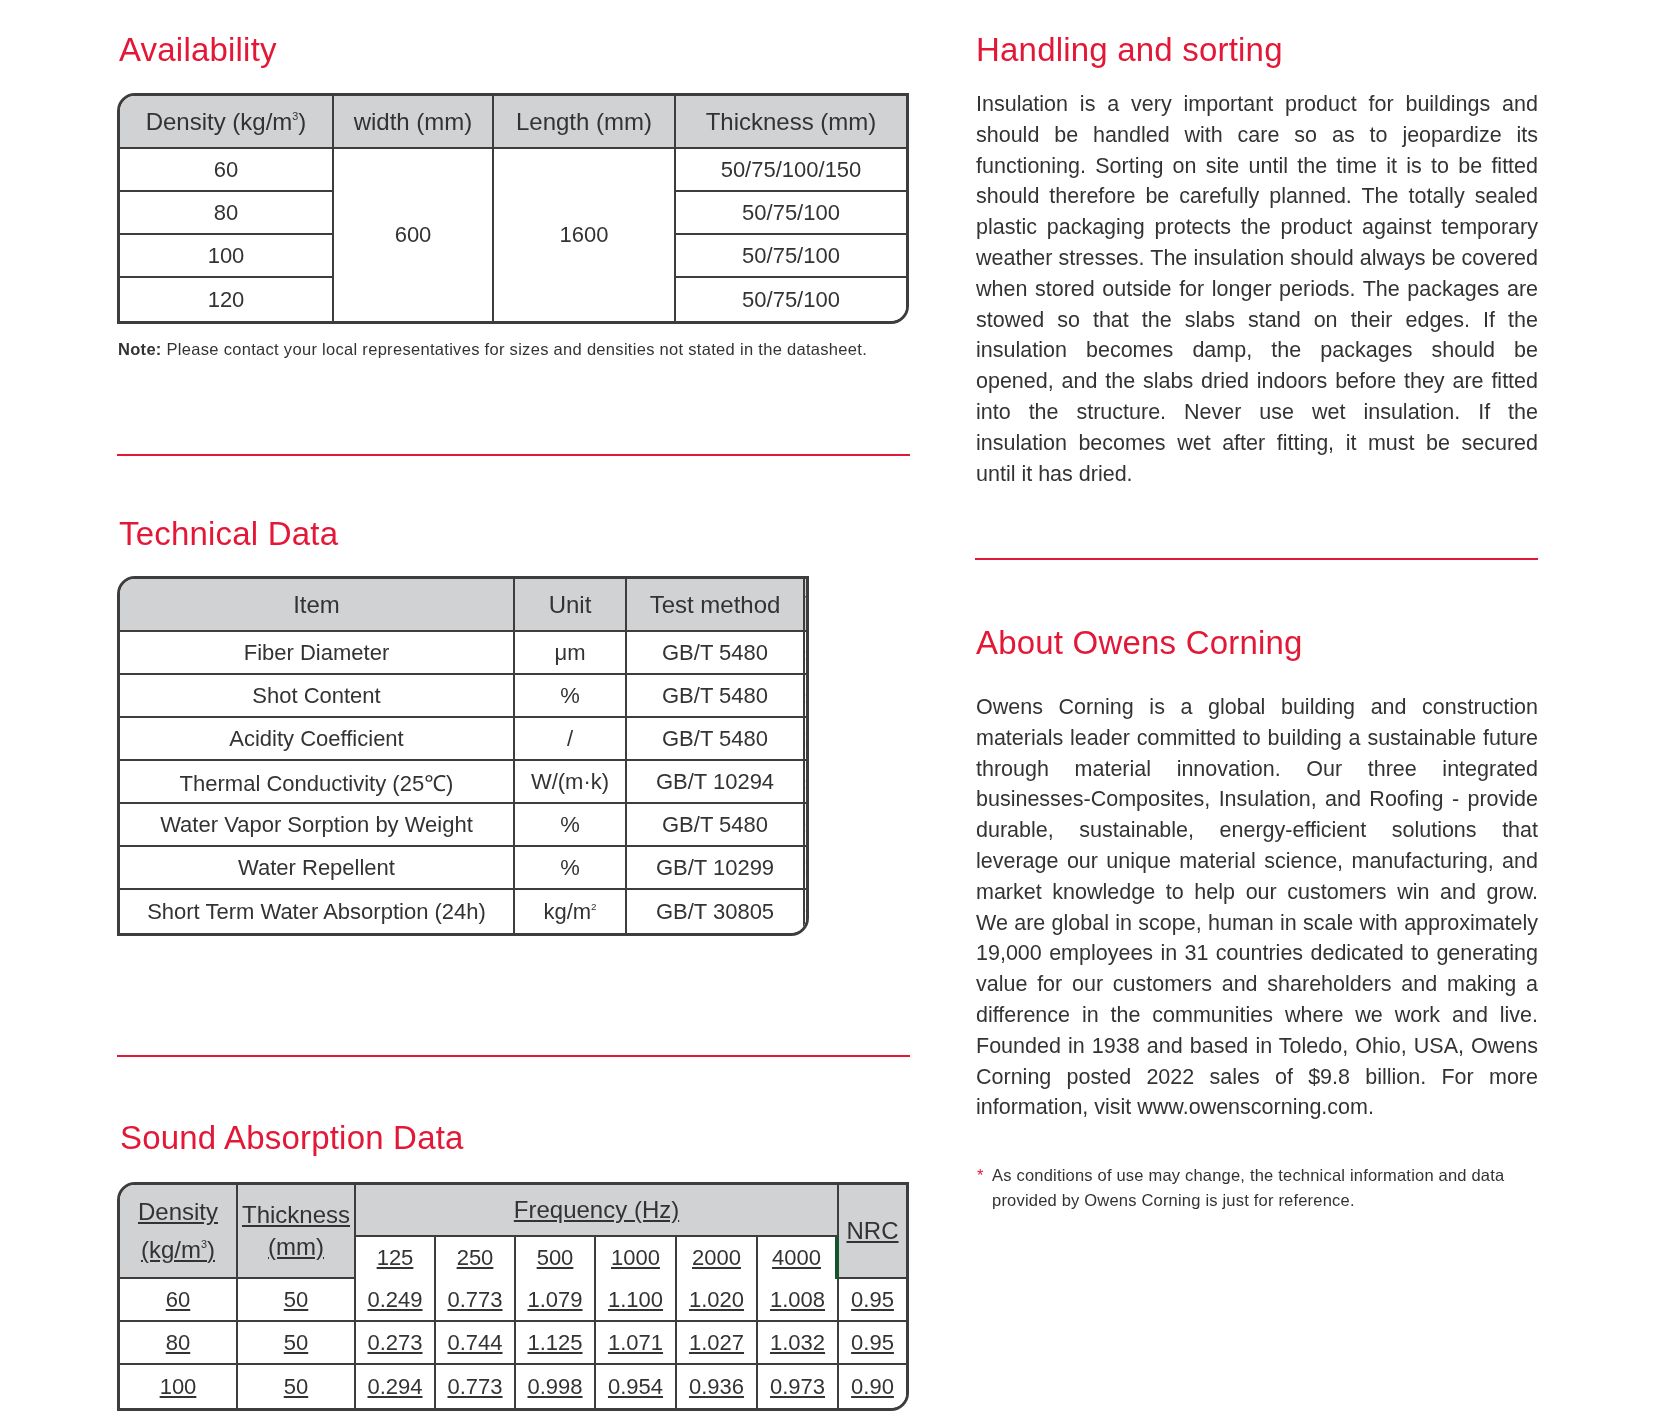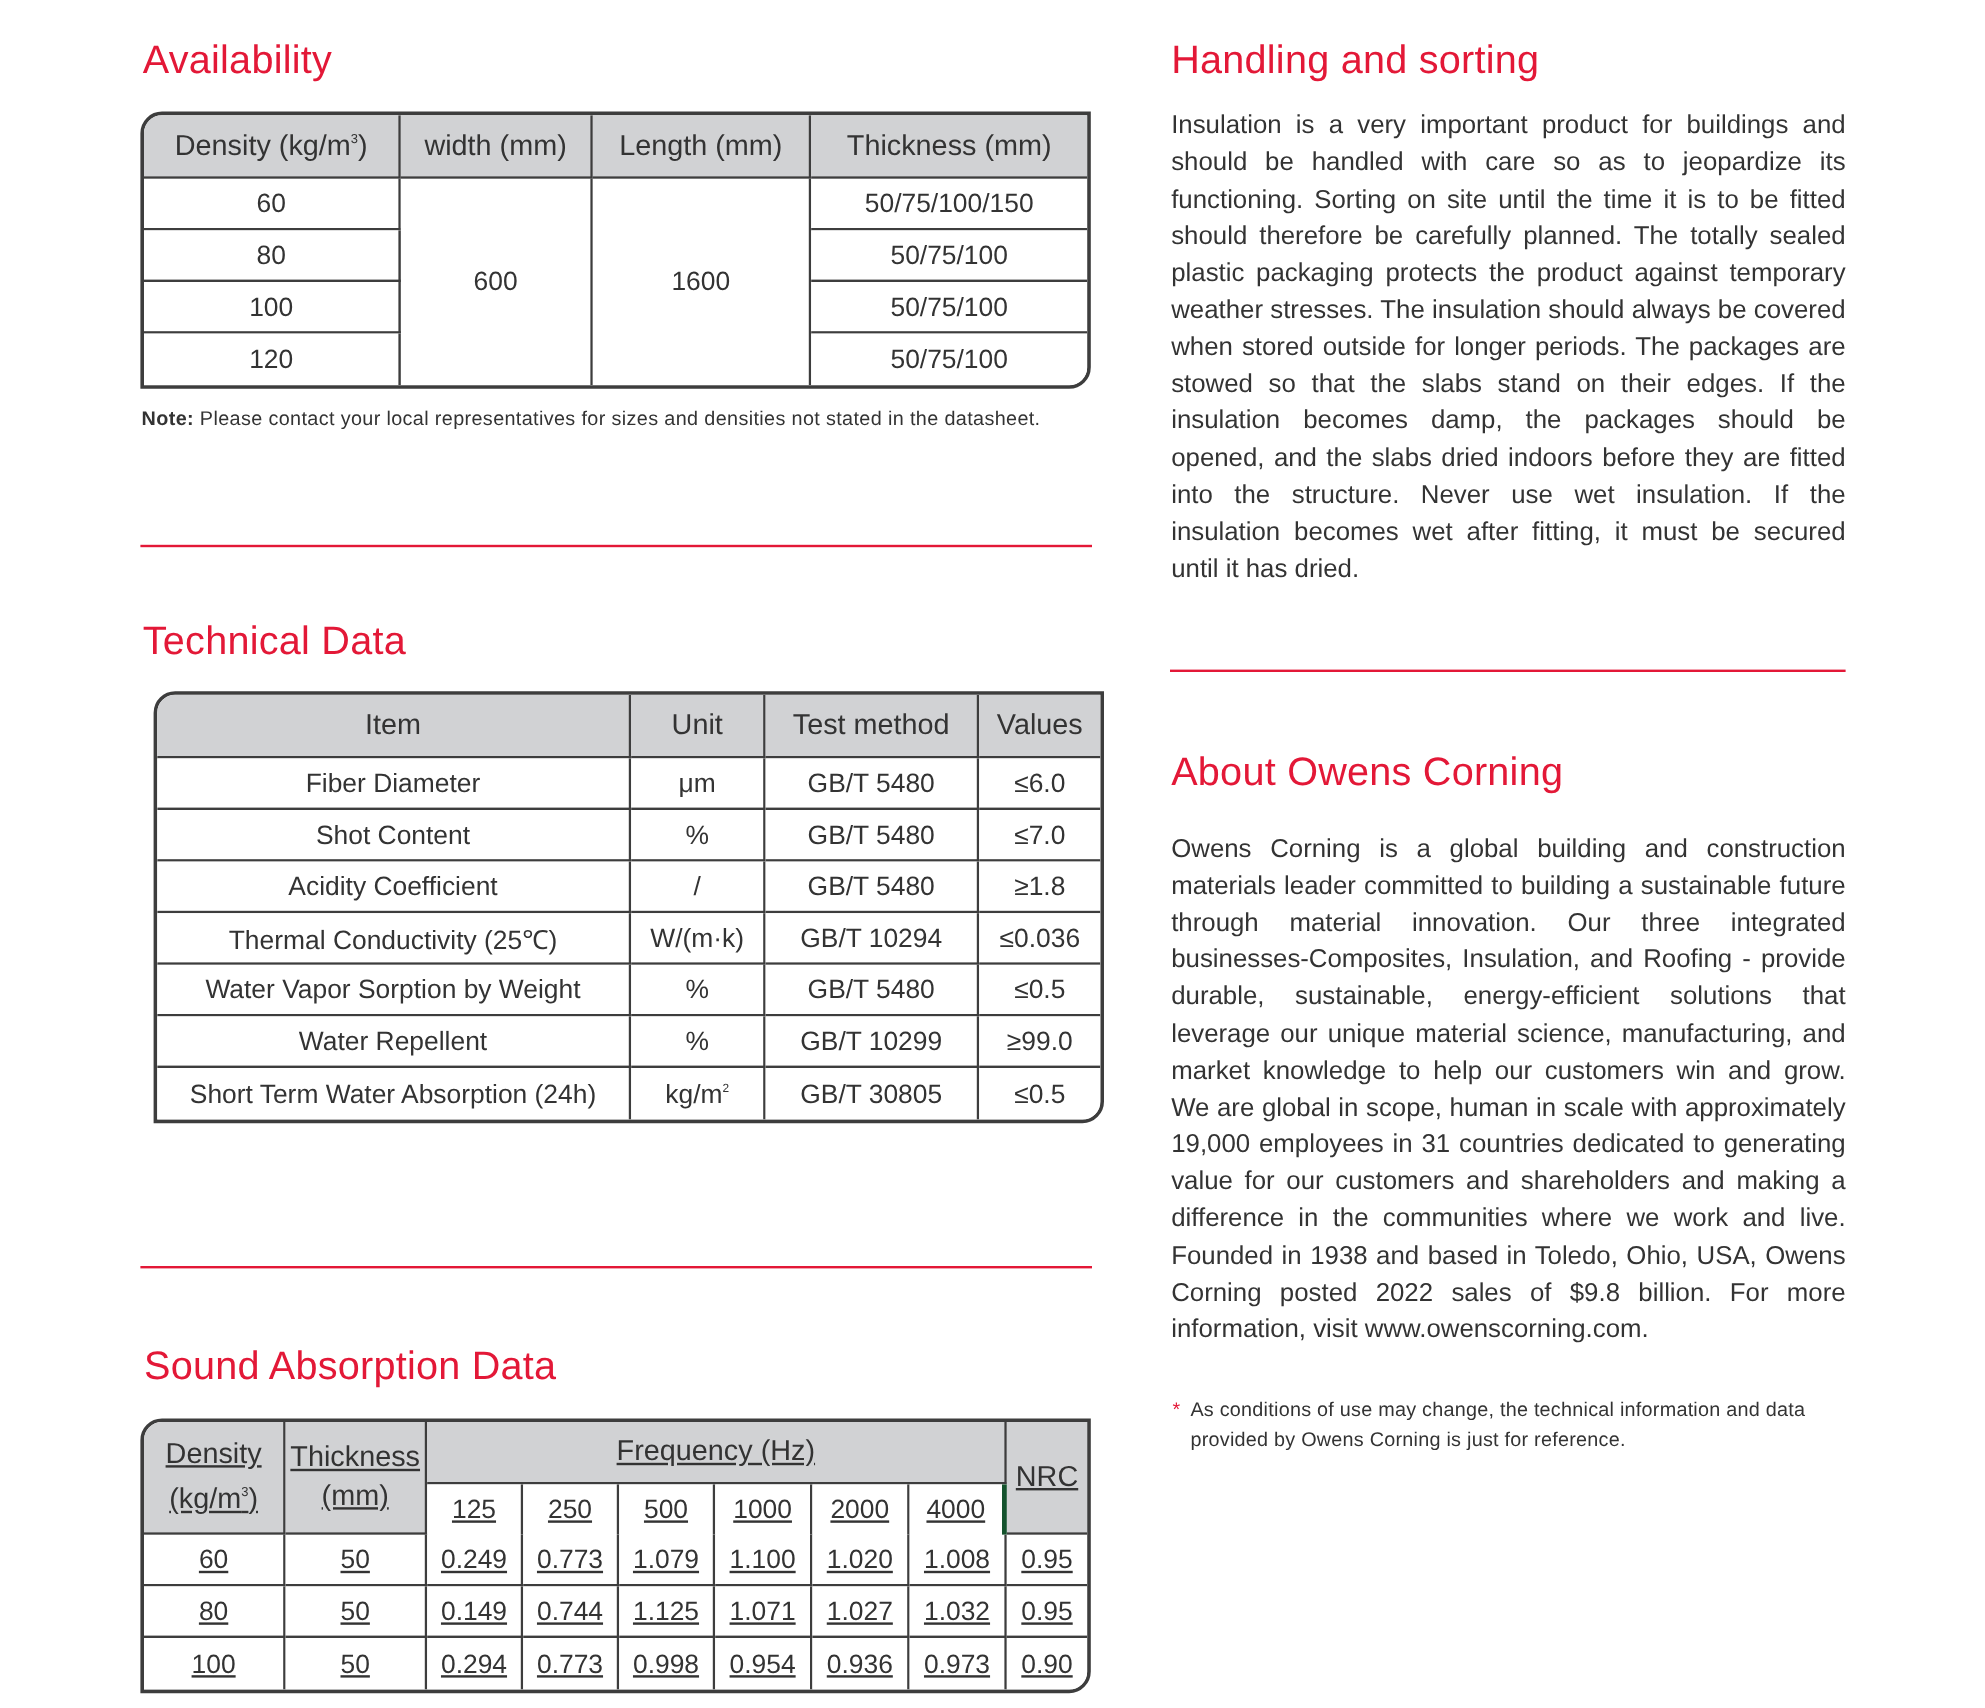--- a/index.html
+++ b/index.html
@@ -85,21 +85,21 @@
 </table>
 
 <div class="note" style="left:118px; top:337px; width:792px;">
   <b>Note:</b><span> Please contact your local representatives for sizes and densities not stated in the datasheet.</span>
 </div>
 
 <div class="rule" style="left:117px; top:454px; width:793px;"></div>
 
 <h2 class="sec" style="left:119px; top:514px;">Technical Data</h2>
 
-<table class="dt" style="left:117px; top:576px; width:792px;margin-left:11px;">
+<table class="dt" style="left:117px; top:576px; width:692px;">
   <colgroup>
     <col style="width:395px">
       <col style="width:112px">
       <col style="width:178px">
       <col>
   </colgroup>
   <thead>
     <tr style="height:53px;">
       <th>Item</th>
       <th>Unit</th>
@@ -193,21 +193,21 @@
       <td>0.773</td>
       <td>1.079</td>
       <td>1.100</td>
       <td>1.020</td>
       <td>1.008</td>
       <td>0.95</td>
     </tr>
     <tr style="height:43px;">
       <td>80</td>
       <td>50</td>
-      <td>0.149</td>
+      <td>0.273</td>
       <td>0.744</td>
       <td>1.125</td>
       <td>1.071</td>
       <td>1.027</td>
       <td>1.032</td>
       <td>0.95</td>
     </tr>
     <tr style="height:43px;">
       <td>100</td>
       <td>50</td>

